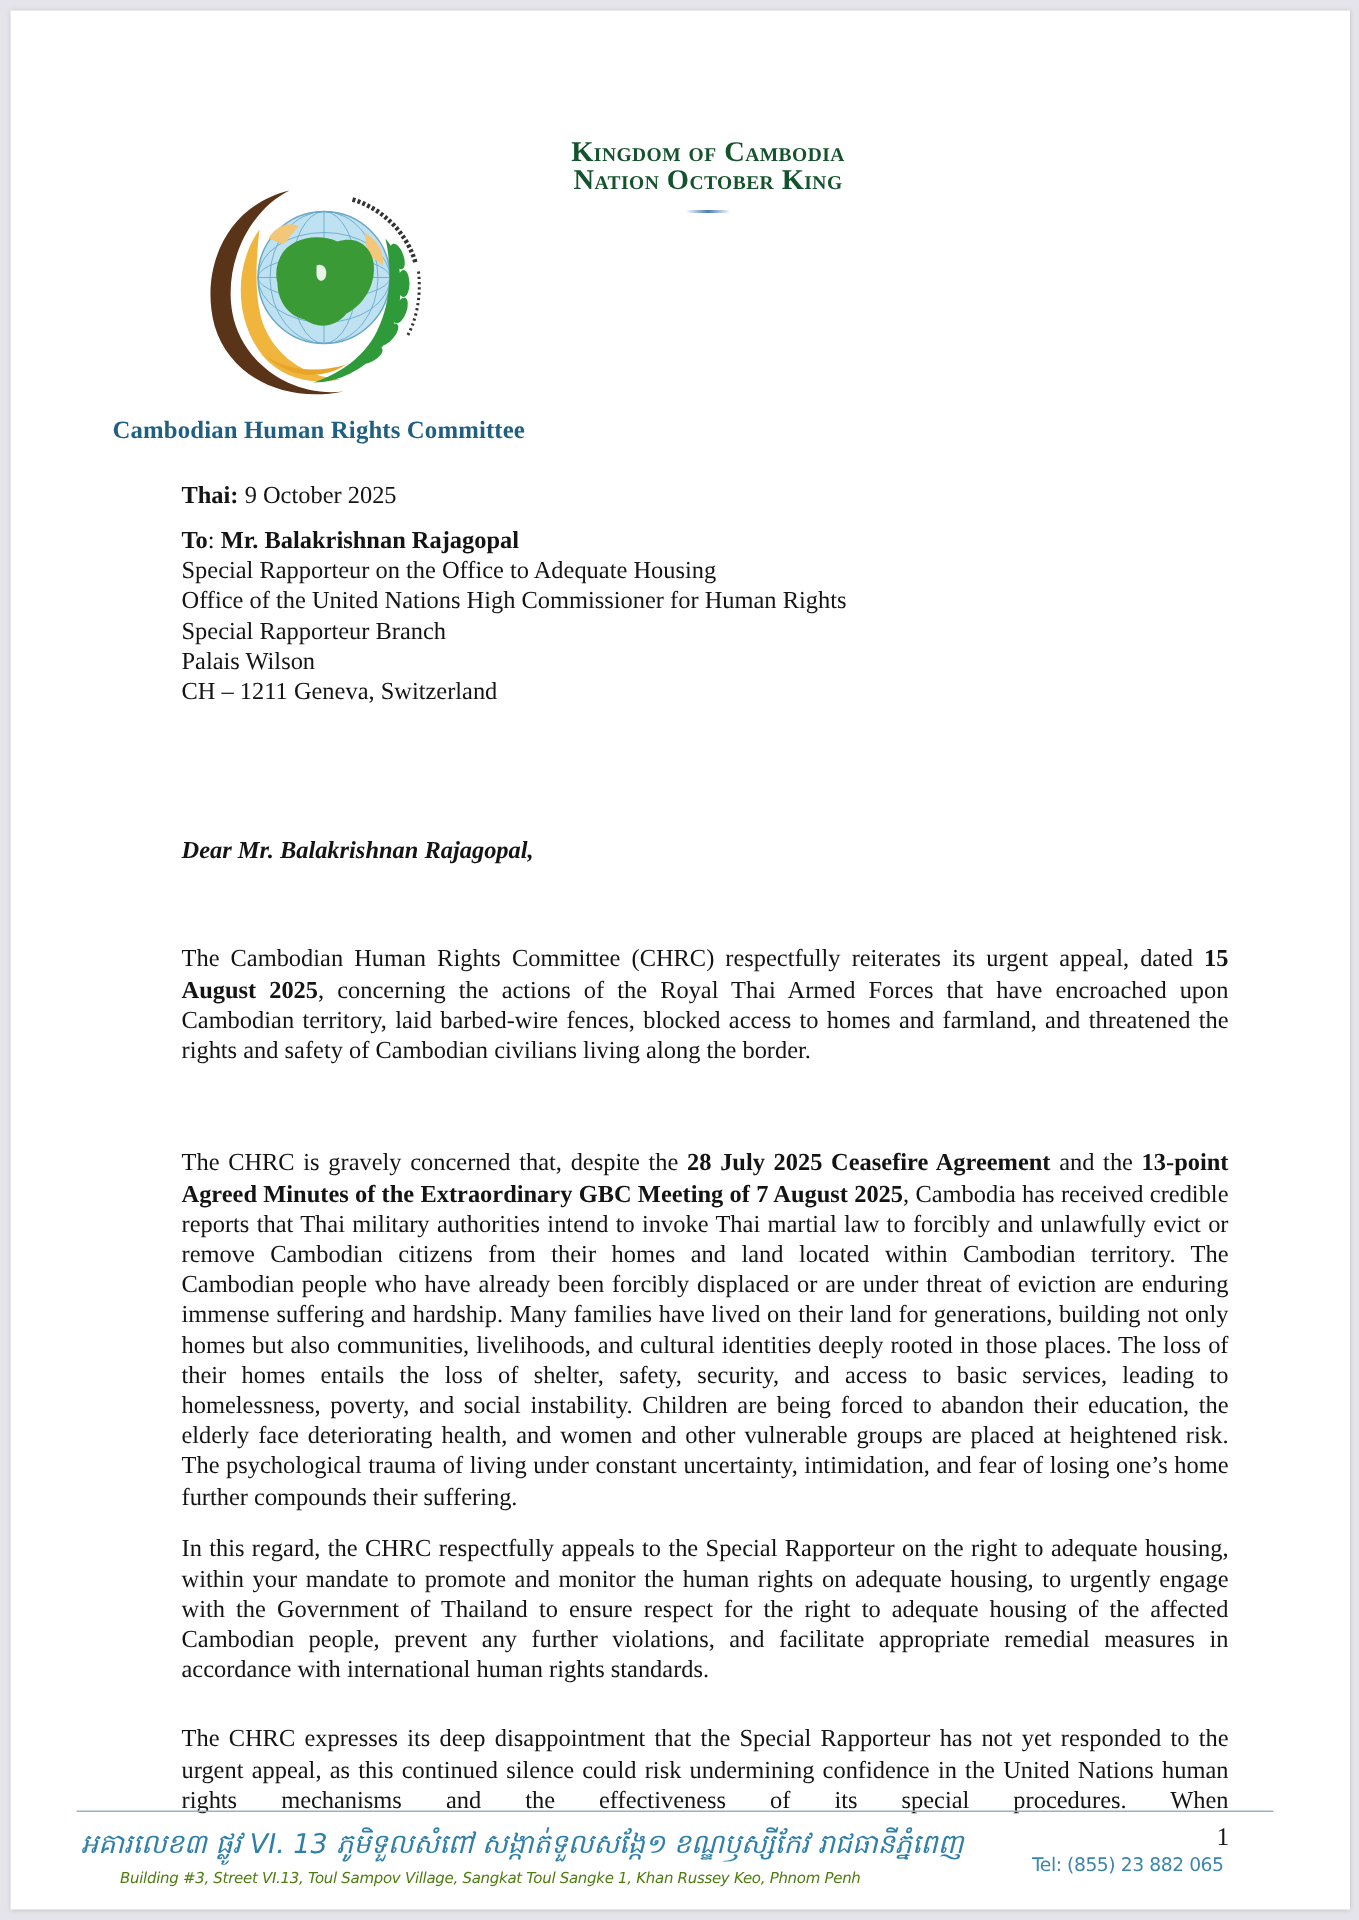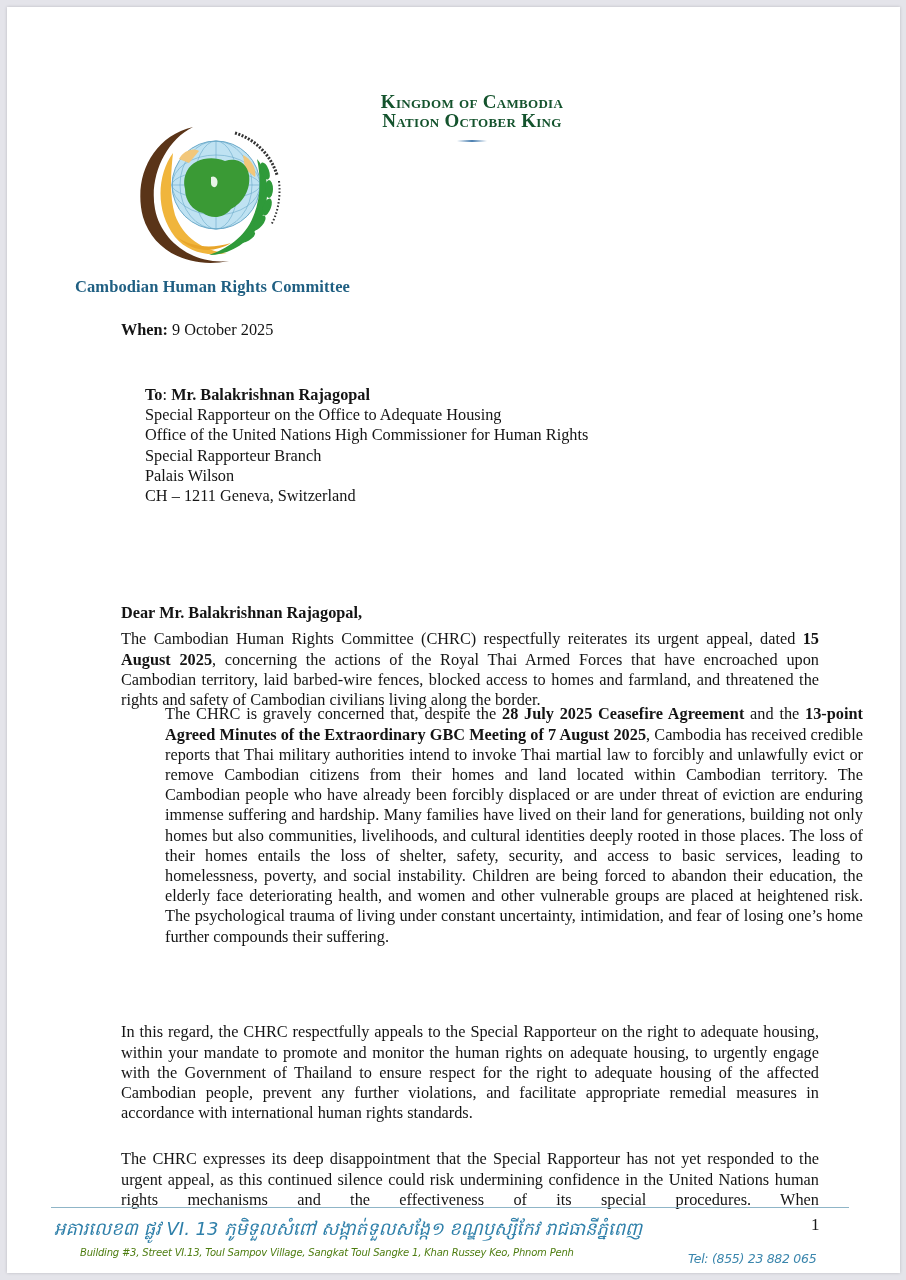--- a/index.html
+++ b/index.html
@@ -27,25 +27,25 @@
     .kingdom-ornament {
       position: absolute; left: 450px; top: 133px; width: 30px; height: 2px;
       background: linear-gradient(90deg, rgba(60,120,170,0) 0%, #4a7fb0 50%, rgba(60,120,170,0) 100%);
     }
     .content {
       position: absolute; left: 114px; width: 698px;
       color: #141414; font-size: 16.3px; line-height: 20.2px;
     }
     .justify { text-align: justify; }
     .date { top: 313px; }
-    .to { top: 378px; margin-left: 24px; }
+    .to { top: 343px; }
     .subject { top: 500px; font-weight: bold; }
-    .salutation { top: 596px; font-weight: bold; }
+    .salutation { top: 550px; font-weight: bold; font-style: italic; }
     .para1 { top: 606px; }
-    .para2 { top: 681px; margin-left: 44px; }
+    .para2 { top: 742px; }
     .para3 { top: 999px; }
     .para4 { top: 1126px; }
     .footer-line {
       position: absolute; left: 44px; top: 1200px; width: 798px; height: 1px;
       background: #8fb5c7;
     }
     .footer-khmer {
       position: absolute; left: 47px; top: 1210px;
       font-family: "DejaVu Sans", sans-serif; font-style: italic;
       font-size: 18px; color: #2e7fa9;
@@ -54,22 +54,22 @@
       position: absolute; left: 804px; top: 1208px;
       font-size: 17px; color: #1a1a1a;
     }
     .footer-address {
       position: absolute; left: 47px; top: 1240px;
       font-family: "DejaVu Sans", sans-serif; font-style: italic;
       font-size: 10px; color: #4d7c0f; letter-spacing: -0.2px; margin-left: 26px;
     }
     .footer-tel {
       position: absolute; left: 681px; top: 1228px;
-      font-family: "DejaVu Sans", sans-serif; font-style: italic;
-      font-size: 12.5px; color: #3b86ad; letter-spacing: -0.3px; margin-top: 16px;
+      font-family: "DejaVu Sans", sans-serif; 
+      font-size: 12.5px; color: #3b86ad; letter-spacing: -0.3px;
     }
     b { font-weight: bold; }
   </style>
 </head>
 <body>
 
 <div class="page">
 
   <div class="logo">
     <svg width="160" height="150" viewBox="0 0 160 150">
@@ -110,21 +110,21 @@
 
   <div class="org-name">Cambodian Human Rights Committee</div>
 
   <div class="kingdom">
     <div>Kingdom of Cambodia</div>
     <div>Nation October King</div>
   </div>
   <div class="kingdom-ornament"></div>
 
   <div class="content date">
-    <b>When:</b><span> 9 October 2025</span>
+    <b>Thai:</b><span> 9 October 2025</span>
   </div>
 
   <div class="content to">
     <div><b>To</b><span>: </span><b>Mr. Balakrishnan Rajagopal</b></div>
     <div>Special Rapporteur on the Office to Adequate Housing</div>
     <div>Office of the United Nations High Commissioner for Human Rights</div>
     <div>Special Rapporteur Branch</div>
     <div>Palais Wilson</div>
     <div>CH – 1211 Geneva, Switzerland</div>
   </div>

